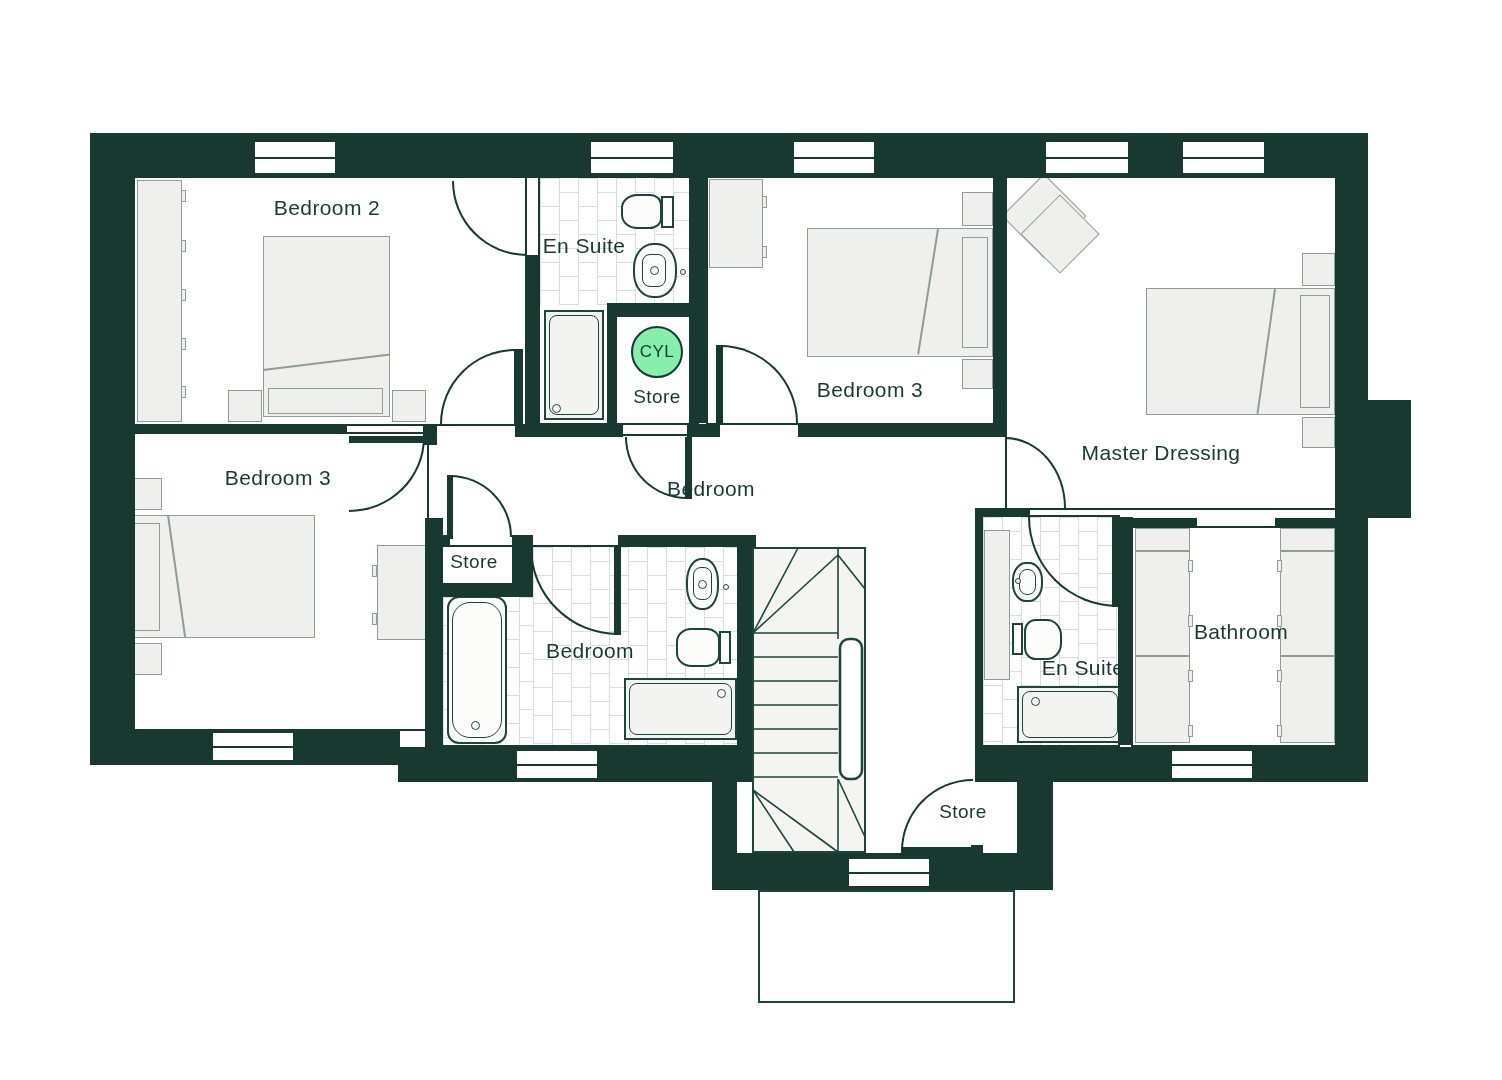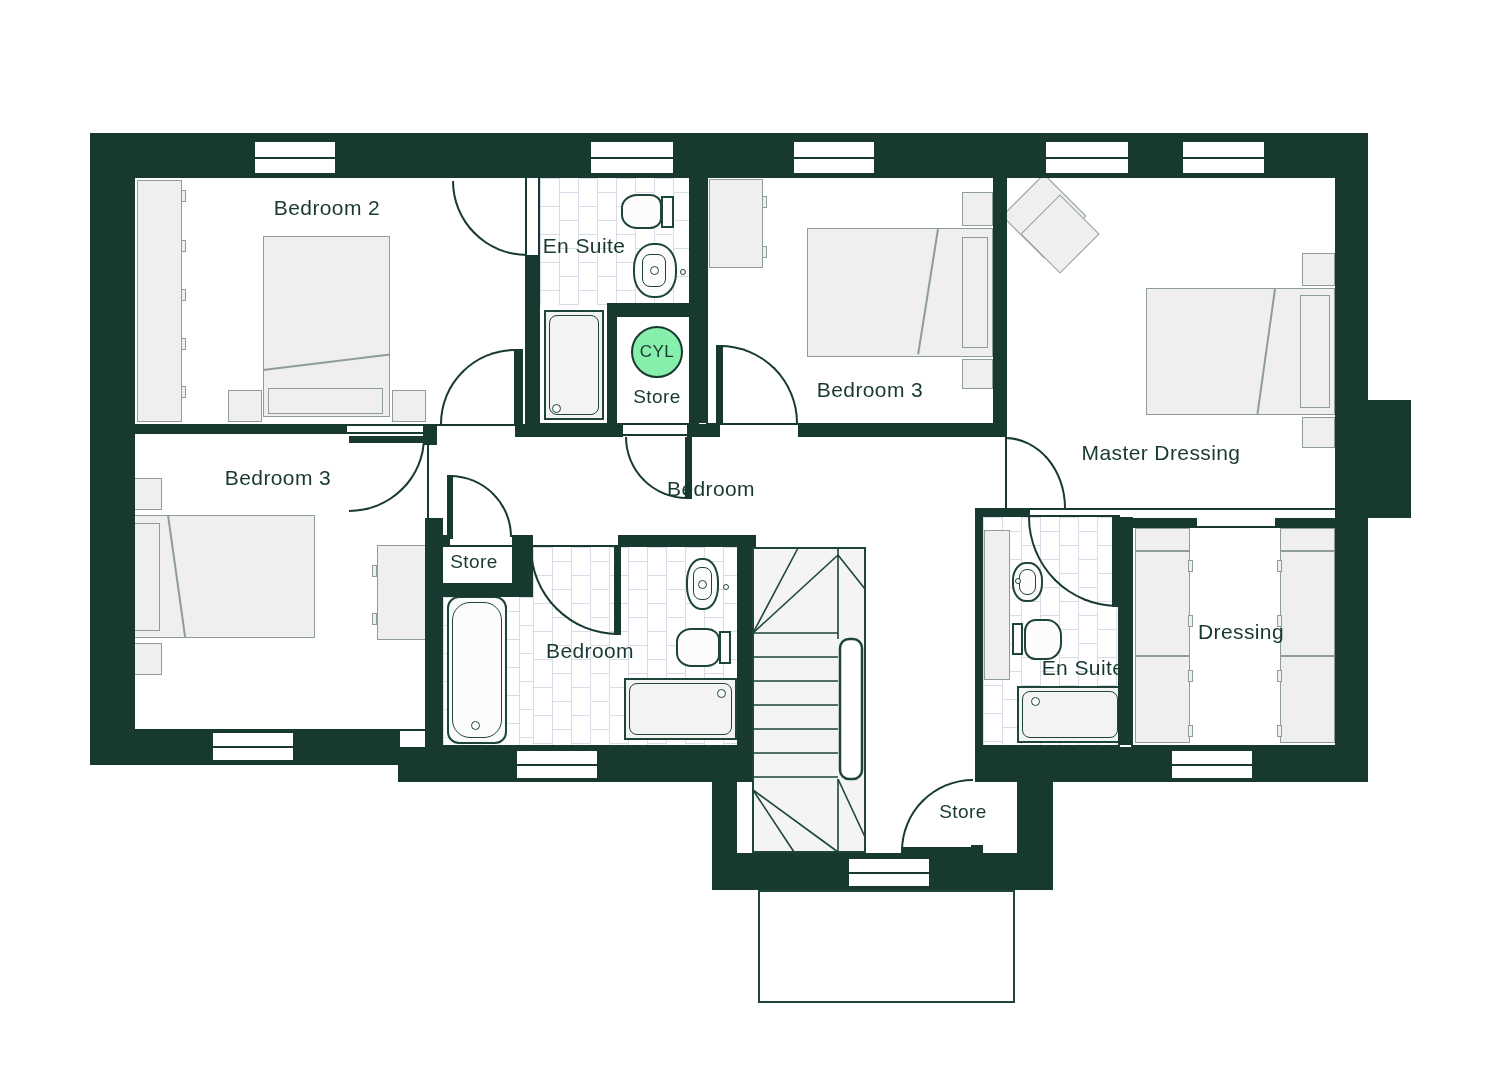--- a/index.html
+++ b/index.html
@@ -251,21 +251,21 @@
   <div class="porch" style="left:758px;top:890px;width:257px;height:113px"></div>
 
   <div class="label" style="left:327px;top:208px">Bedroom 2</div>
   <div class="label" style="left:278px;top:478px">Bedroom 3</div>
   <div class="label" style="left:870px;top:390px">Bedroom 3</div>
   <div class="label" style="left:1161px;top:453px">Master Dressing</div>
   <div class="label" style="left:584px;top:246px">En Suite</div>
   <div class="label" style="left:1083px;top:668px">En Suite</div>
   <div class="label" style="left:590px;top:651px">Bedroom</div>
   <div class="label" style="left:711px;top:489px">Bedroom</div>
-  <div class="label" style="left:1241px;top:632px">Dressing</div>
+  <div class="label" style="left:1241px;top:632px">Bathroom</div>
   <div class="label small" style="left:657px;top:397px">Store</div>
   <div class="label small" style="left:474px;top:562px">Store</div>
   <div class="label small" style="left:963px;top:812px">Store</div>
   <div class="cyl">
       <span>CYL</span>
     </div>
 
 </div>
 
 </body></html>

